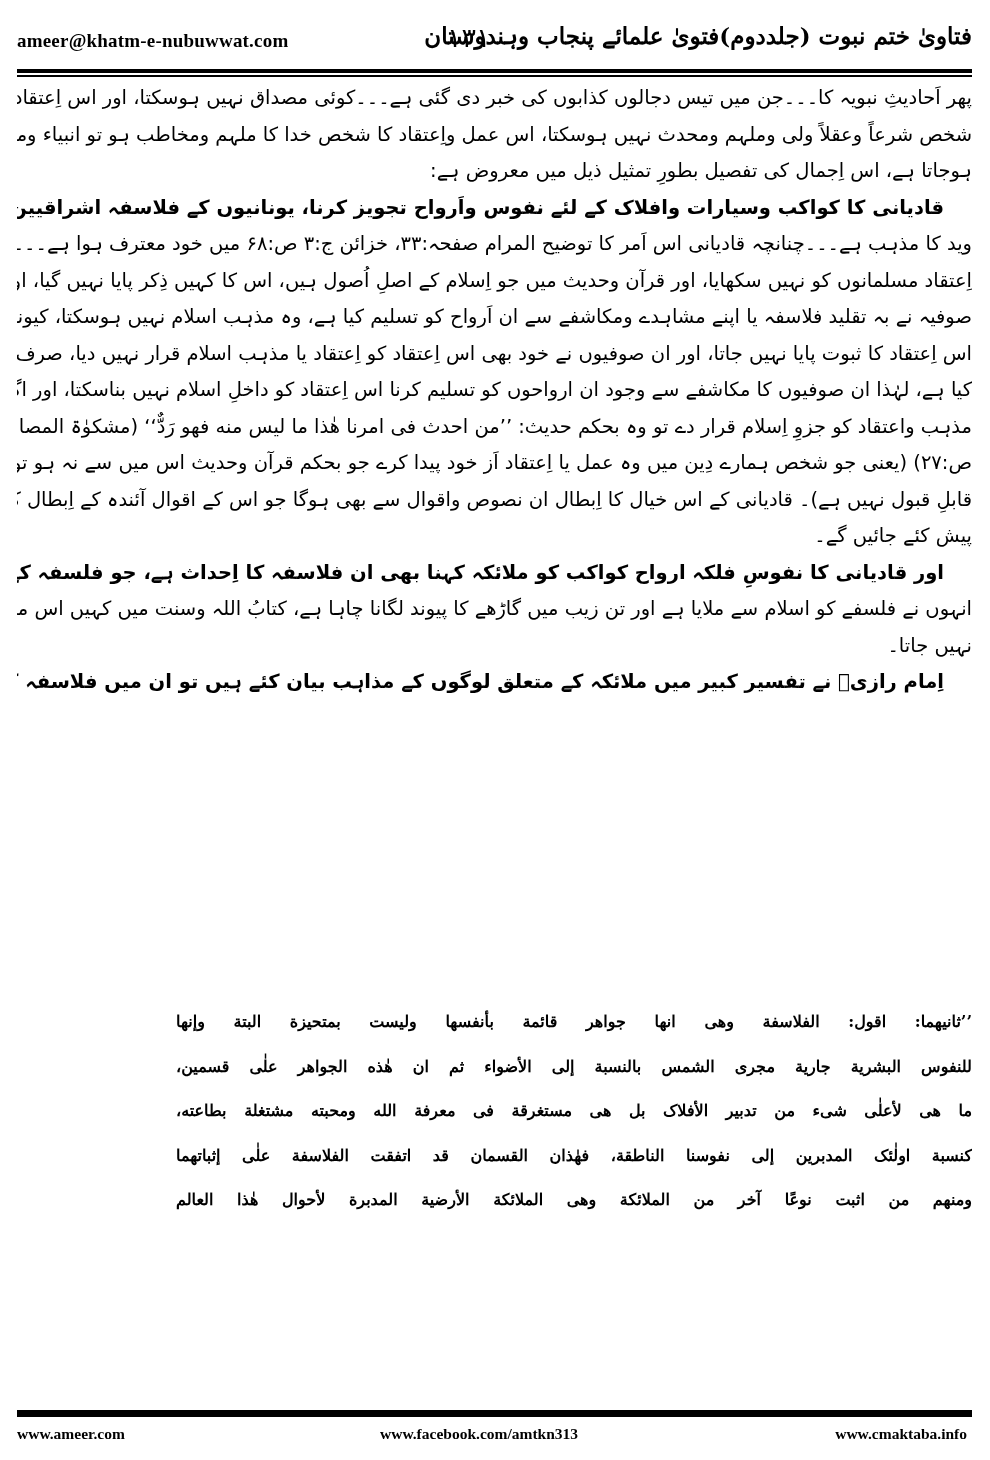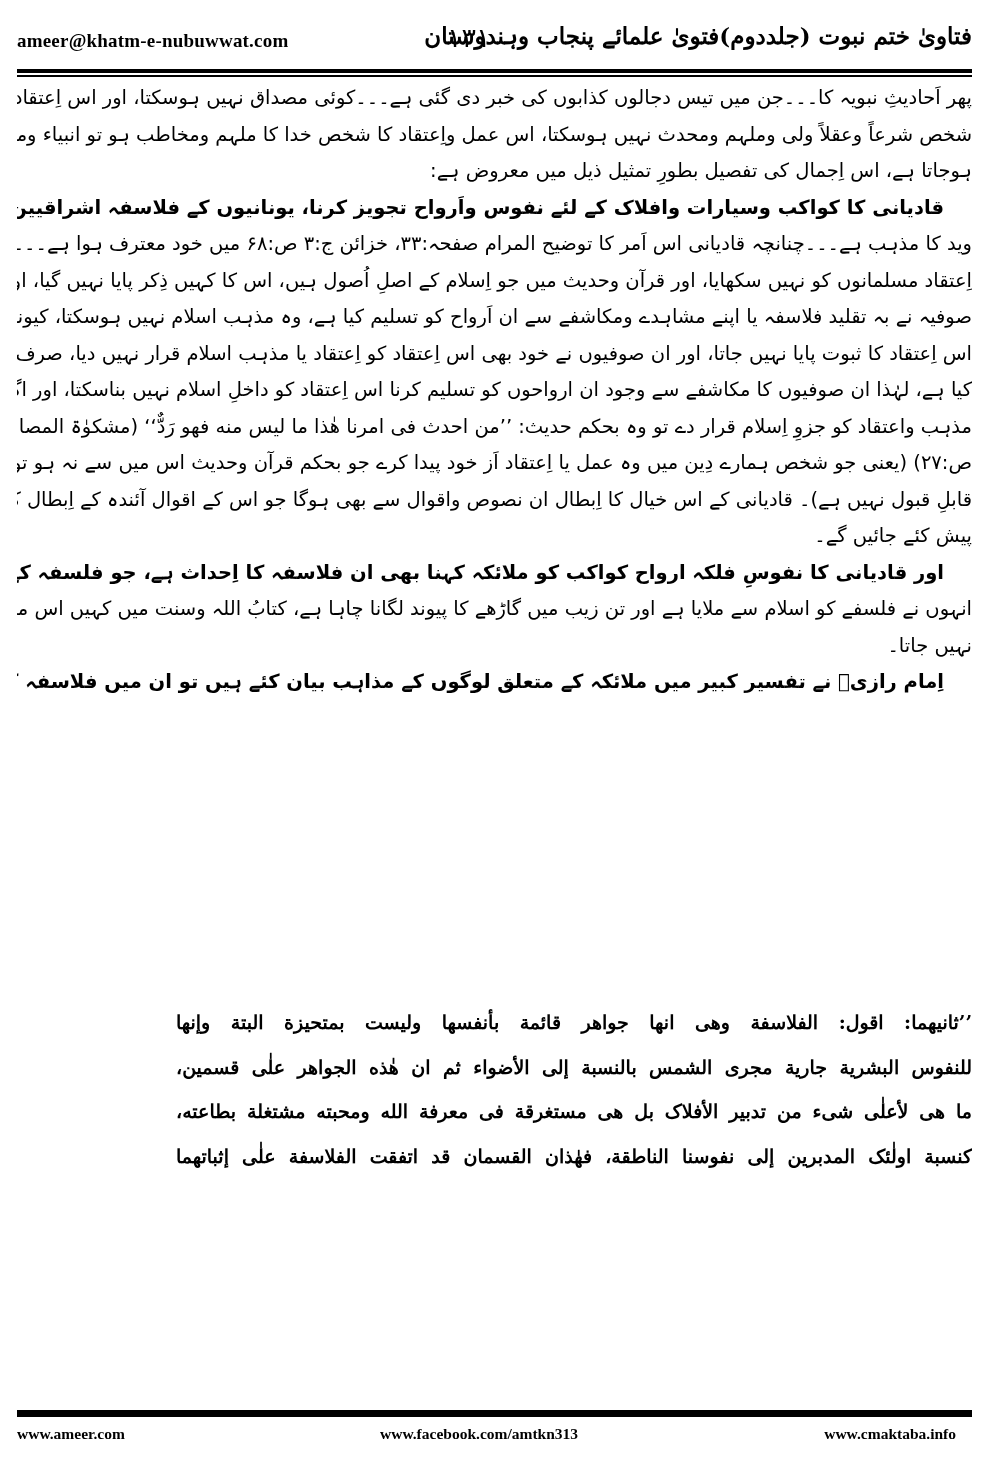--- a/index.html
+++ b/index.html
@@ -13,29 +13,29 @@
     .hdr-title { position: absolute; right: 0; top: 0px; direction: rtl; font-family: "DejaVu Serif", serif; font-weight: bold; font-size: 23px; white-space: nowrap; }
     .rule-top-thick { position: absolute; left: 17px; right: 18px; top: 69px; height: 4px; background: #000; }
     .rule-top-thin { position: absolute; left: 17px; right: 18px; top: 75px; height: 1.5px; background: #000; }
 
     
     .content { position: absolute; left: 17px; right: 18px; top: 80px; direction: rtl; font-family: "DejaVu Sans", sans-serif; }
     .ln { height: 36.5px; line-height: 36.5px; font-size: 19.5px; white-space: nowrap; text-align: justify; text-align-last: justify; overflow: hidden; }
     .ln.last { text-align-last: right; }
     .ln.indent { padding-right: 28px; font-weight: bold; }
     .arabic-block { position: absolute; left: 98px; right: 18px; top: 1000px; direction: rtl; font-family: "DejaVu Serif", serif; font-weight: bold; }
-    .aln { height: 44.5px; line-height: 44.5px; font-size: 19px; white-space: nowrap; text-align: justify; text-align-last: justify; overflow: hidden; padding-left: 78px; }
+    .aln { height: 44.5px; line-height: 44.5px; font-size: 16px; white-space: nowrap; text-align: justify; text-align-last: justify; overflow: hidden; padding-left: 78px; }
 
     
     .rule-bot-thin { position: absolute; left: 17px; right: 18px; top: 1410px; height: 1.5px; background: #000; }
     .rule-bot-thick { position: absolute; left: 17px; right: 18px; top: 1412px; height: 5px; background: #000; }
     .ftr { position: absolute; left: 17px; right: 18px; top: 1425px; height: 20px; font-family: "Liberation Serif", serif; font-weight: bold; font-size: 15.5px; }
     .ftr-left { position: absolute; left: 0; top: 0; }
     .ftr-center { position: absolute; left: 363px; top: 0; }
-    .ftr-right { position: absolute; right: 16px; top: 0; }
+    .ftr-right { position: absolute; right: 5px; top: 0; }
   </style>
 </head>
 <body>
 
 <div class="page">
 
   <div class="hdr">
     <span class="hdr-email">ameer@khatm-e-nubuwwat.com</span>
     <span class="hdr-page">۱۳۱</span>
     <span class="hdr-title">فتاویٰ ختم نبوت (جلددوم)فتویٰ علمائے پنجاب وہندوستان</span>
@@ -61,20 +61,21 @@
     <div class="ln">انہوں نے فلسفے کو اسلام سے ملایا ہے اور تن زیب میں گاڑھے کا پیوند لگانا چاہا ہے، کتابُ اللہ وسنت میں کہیں اس مذہب کا ثبوت پایا</div>
     <div class="ln last">نہیں جاتا۔</div>
     <div class="ln indent">اِمام رازیؒ نے تفسیر کبیر میں ملائکہ کے متعلق لوگوں کے مذاہب بیان کئے ہیں تو ان میں فلاسفہ کا یہ مذہب بیان کیا ہے کہ وہ</div>
   </div>
 
   <div class="arabic-block">
     <div class="aln">’’ثانیهما: اقول: الفلاسفة وهی انها جواهر قائمة بأنفسها ولیست بمتحیزة البتة وإنها</div>
     <div class="aln">للنفوس البشریة جاریة مجری الشمس بالنسبة إلی الأضواء ثم ان هٰذه الجواهر علٰی قسمین،</div>
     <div class="aln">ما هی لأعلٰی شیء من تدبیر الأفلاک بل هی مستغرقة فی معرفة الله ومحبته مشتغلة بطاعته،</div>
     <div class="aln">کنسبة اولٰئک المدبرین إلی نفوسنا الناطقة، فهٰذان القسمان قد اتفقت الفلاسفة علٰی إثباتهما</div>
+    <div class="aln">ومنهم من اثبت نوعًا آخر من الملائکة وهی الملائکة الأرضیة المدبرة لأحوال هٰذا العالم</div>
   </div>
 
   <div class="rule-bot-thin"></div>
   <div class="rule-bot-thick"></div>
 
   <div class="ftr">
     <span class="ftr-left">www.ameer.com</span>
     <span class="ftr-center">www.facebook.com/amtkn313</span>
     <span class="ftr-right">www.cmaktaba.info</span>
   </div>

